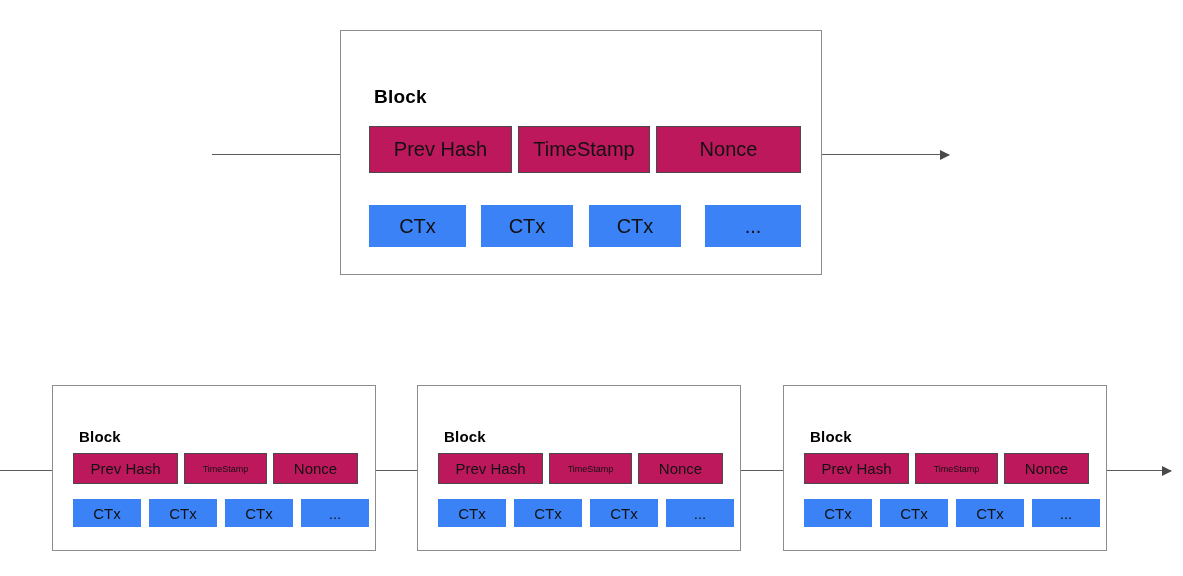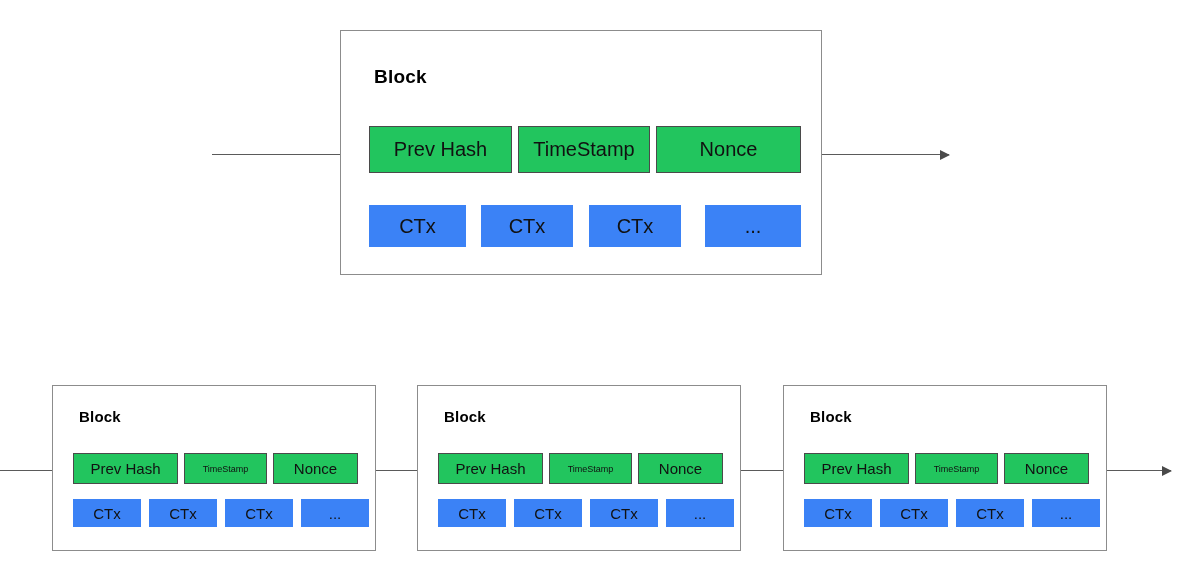--- a/index.html
+++ b/index.html
@@ -23,27 +23,28 @@
     background: #ffffff;
     border: 1px solid #8c8c8c;
   }
 
   .block-title {
     position: absolute;
     font-weight: bold;
     color: #000000;
     white-space: nowrap;
     letter-spacing: 0.2px;
+    margin-top: 20px;
   }
 
   
   .field {
     position: absolute;
     box-sizing: border-box;
-    background: #22c55e;
+    background: #be185d;
     border: 1px solid #4a4a4a;
     display: flex;
     align-items: center;
     justify-content: center;
     white-space: nowrap;
     color: #111111;
   }
 
   
   .ctx {

